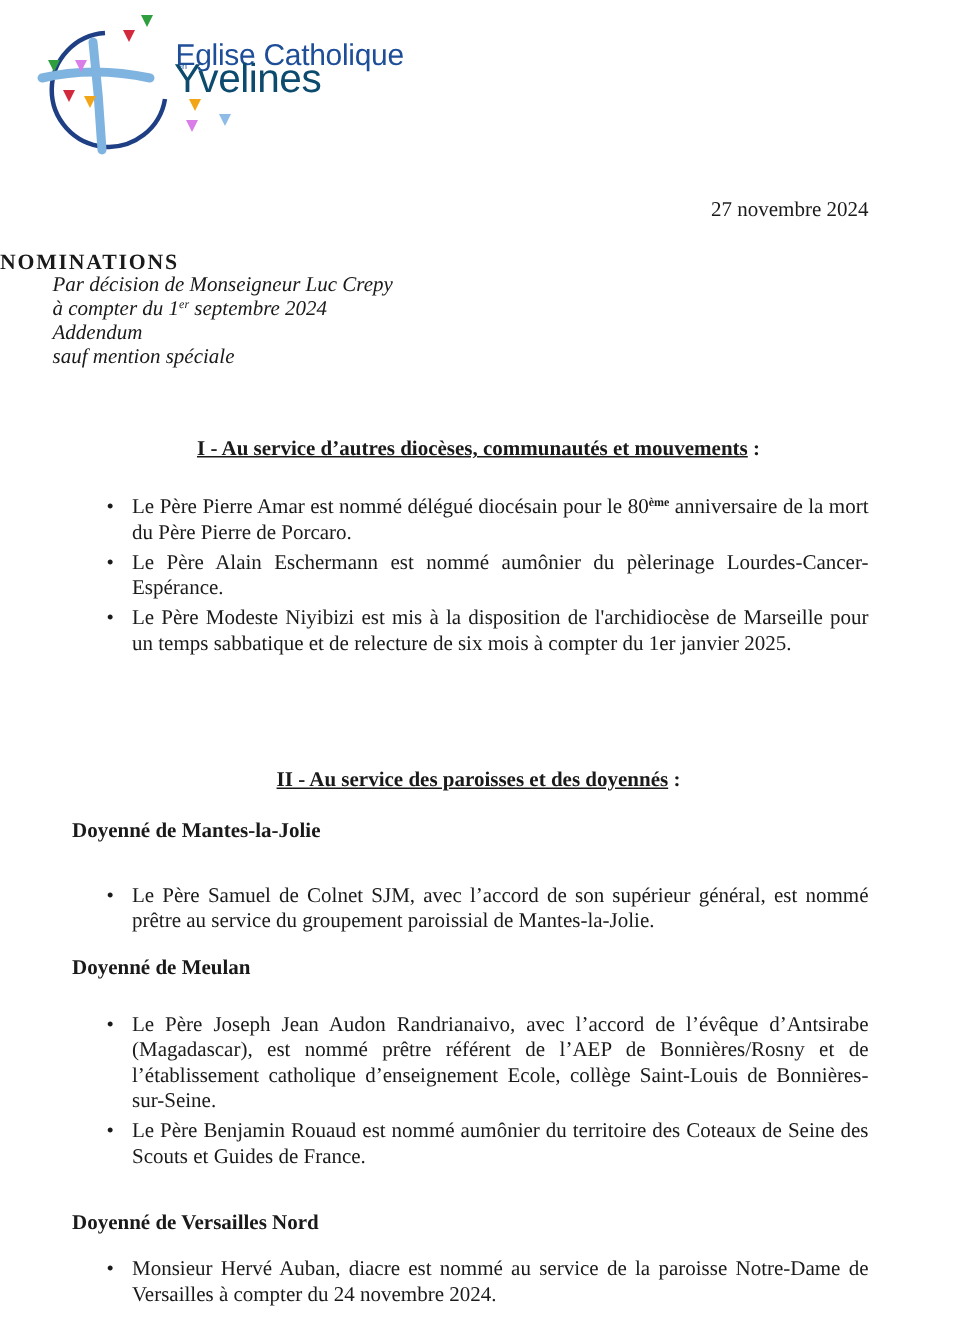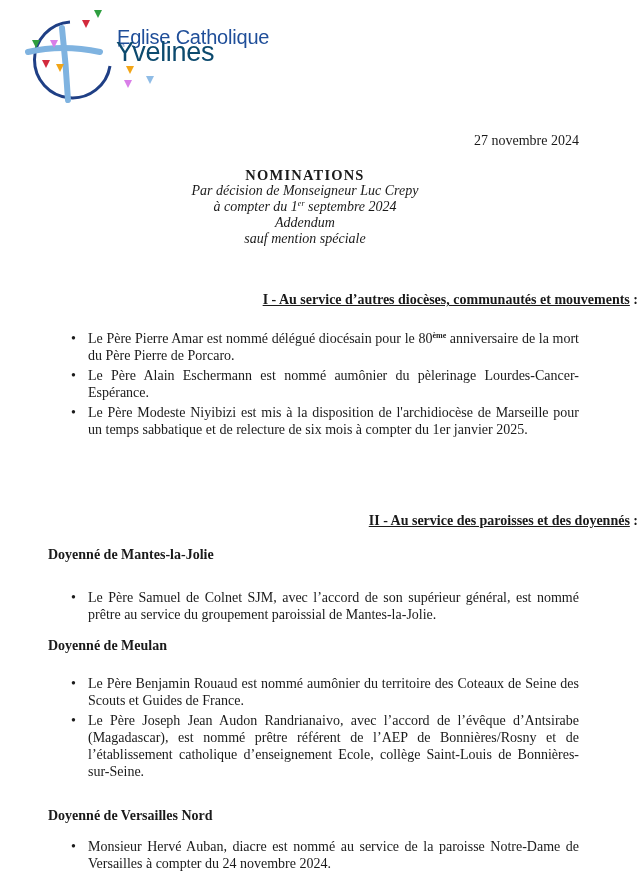--- a/index.html
+++ b/index.html
@@ -5,25 +5,25 @@
   html, body { margin: 0; padding: 0; background: #ffffff; }
   body { width: 638px; height: 881px; position: relative; overflow: hidden;
          font-family: "Liberation Serif", "DejaVu Serif", serif; color: #1a1a1a; }
   .logo { position: absolute; left: 22px; top: 4px; width: 200px; height: 100px; }
   .logo-text1 { position: absolute; left: 95px; top: 22px; font-family: "Liberation Sans", "DejaVu Sans", sans-serif;
                 font-size: 20px; color: #1f4e99; letter-spacing: -0.2px; white-space: nowrap; }
   .logo-en { position: absolute; left: 96px; top: 38px; font-family: "Liberation Sans", sans-serif; font-size: 6px; color: #1f4e99; }
   .logo-text2 { position: absolute; left: 94px; top: 33px; font-family: "Liberation Sans", "DejaVu Sans", sans-serif;
                 font-size: 27px; color: #0c4a6e; letter-spacing: -0.3px; white-space: nowrap; }
   .date { position: absolute; right: 59px; top: 133px; font-size: 14px; }
-  .title-block { position: absolute; left: 0; width: 610px; top: 167px; text-align: center; line-height: 16px; }
+  .title-block { position: absolute; left: 0; width: 610px; top: 167px; line-height: 16px; }
   .title { font-weight: bold; font-size: 14.5px; letter-spacing: 1.2px; }
-  .sub { font-style: italic; font-size: 14px; }
+  .sub { font-style: italic; font-size: 14px; margin-left: 35px; }
   .sub sup { font-size: 8px; vertical-align: 5px; line-height: 0; }
-  .section-head { position: absolute; left: 0; width: 638px; text-align: right; font-weight: bold; font-size: 14px; }
+  .section-head { position: absolute; left: 0; width: 638px; text-align: center; font-weight: bold; font-size: 14px; }
   .section-head u { text-decoration: underline; }
   .doyenne { position: absolute; left: 48px; font-weight: bold; font-size: 14px; }
   .items { position: absolute; left: 88px; width: 491px; margin: 0; padding: 0; list-style: none; font-size: 14px; line-height: 17px; }
   .items li { position: relative; text-align: justify; margin-bottom: 3px; }
   .items li::before { content: "\2022"; position: absolute; left: -17px; top: 0; font-size: 14px; }
   .items b { font-weight: normal; }
   .items sup { font-size: 8px; vertical-align: 5px; line-height: 0; font-weight: bold; }
 </style>
 </head>
 <body>
@@ -68,20 +68,20 @@
 
 <div class="section-head" style="top:513px;"><u>II - Au service des paroisses et des doyennés</u><span> :</span></div>
 
 <div class="doyenne" style="top:547px;">Doyenné de Mantes-la-Jolie</div>
 <ul class="items" style="top:589px;">
   <li><b>Le Père Samuel de Colnet SJM</b><span>, avec l’accord de son supérieur général, est nommé prêtre au service du groupement paroissial de Mantes-la-Jolie.</span></li>
 </ul>
 
 <div class="doyenne" style="top:638px;">Doyenné de Meulan</div>
 <ul class="items" style="top:675px;">
+  <li><b>Le Père Joseph Jean Audon Randrianaivo</b><span>, avec l’accord de l’évêque d’Antsirabe (Magadascar), est nommé prêtre référent de l’AEP de Bonnières/Rosny et de l’établissement catholique d’enseignement Ecole, collège Saint-Louis de Bonnières-sur-Seine.</span></li>
   <li><b>Le Père Benjamin Rouaud</b><span> est nommé aumônier du territoire des Coteaux de Seine des Scouts et Guides de France.</span></li>
-  <li><b>Le Père Joseph Jean Audon Randrianaivo</b><span>, avec l’accord de l’évêque d’Antsirabe (Magadascar), est nommé prêtre référent de l’AEP de Bonnières/Rosny et de l’établissement catholique d’enseignement Ecole, collège Saint-Louis de Bonnières-sur-Seine.</span></li>
 </ul>
 
 <div class="doyenne" style="top:808px;">Doyenné de Versailles Nord</div>
 <ul class="items" style="top:838px;">
   <li><b>Monsieur Hervé Auban, diacre</b><span> est nommé au service de la paroisse Notre-Dame de Versailles à compter du 24 novembre 2024.</span></li>
 </ul>
 
 </body></html>

